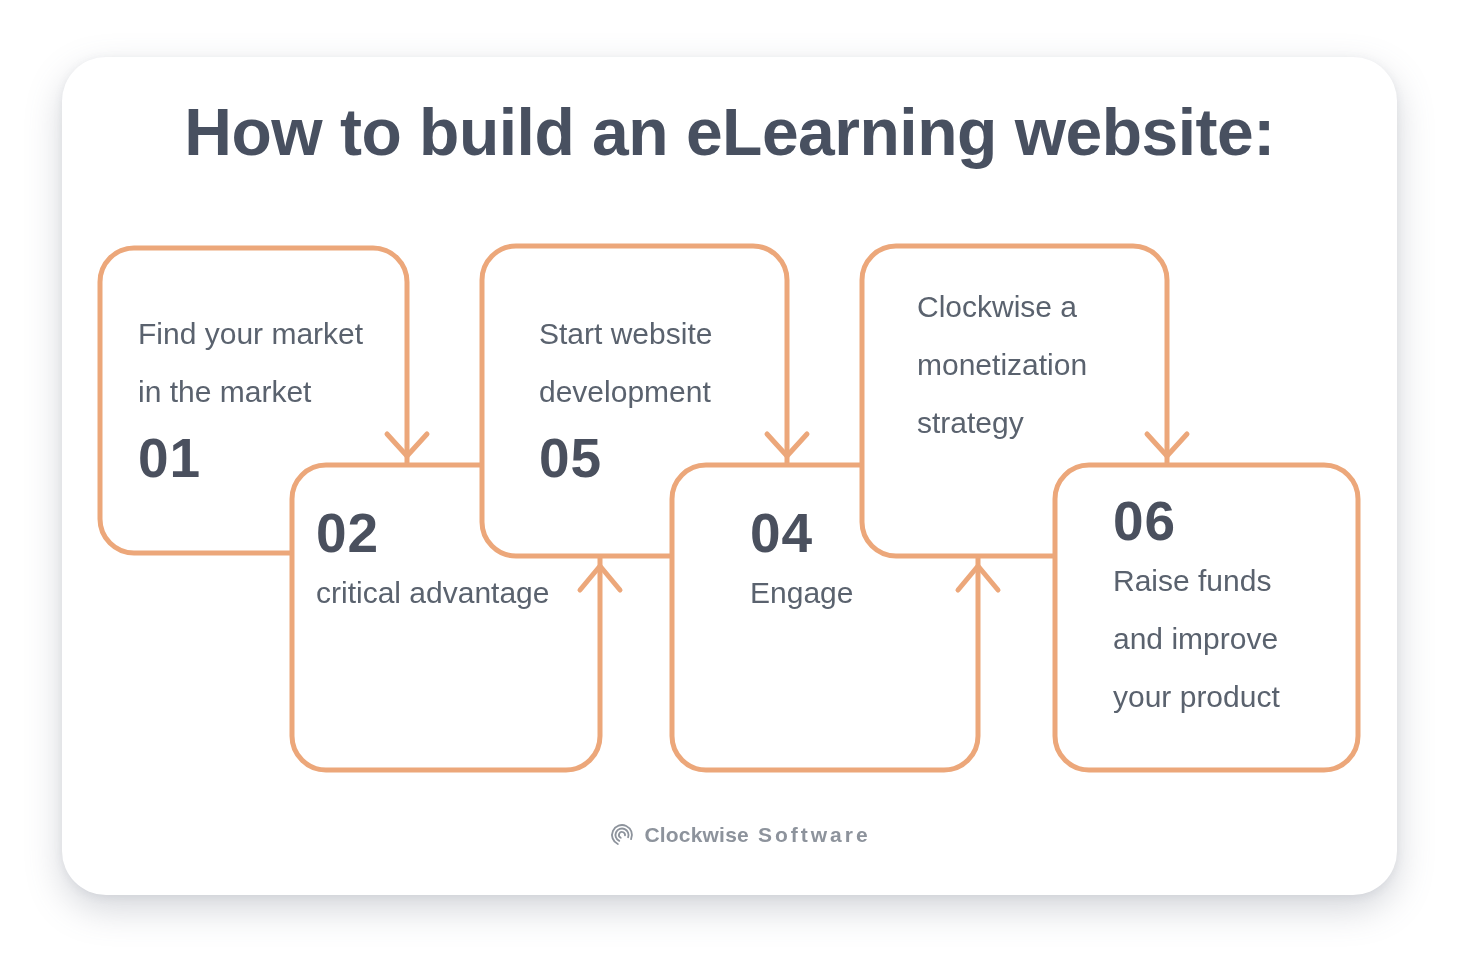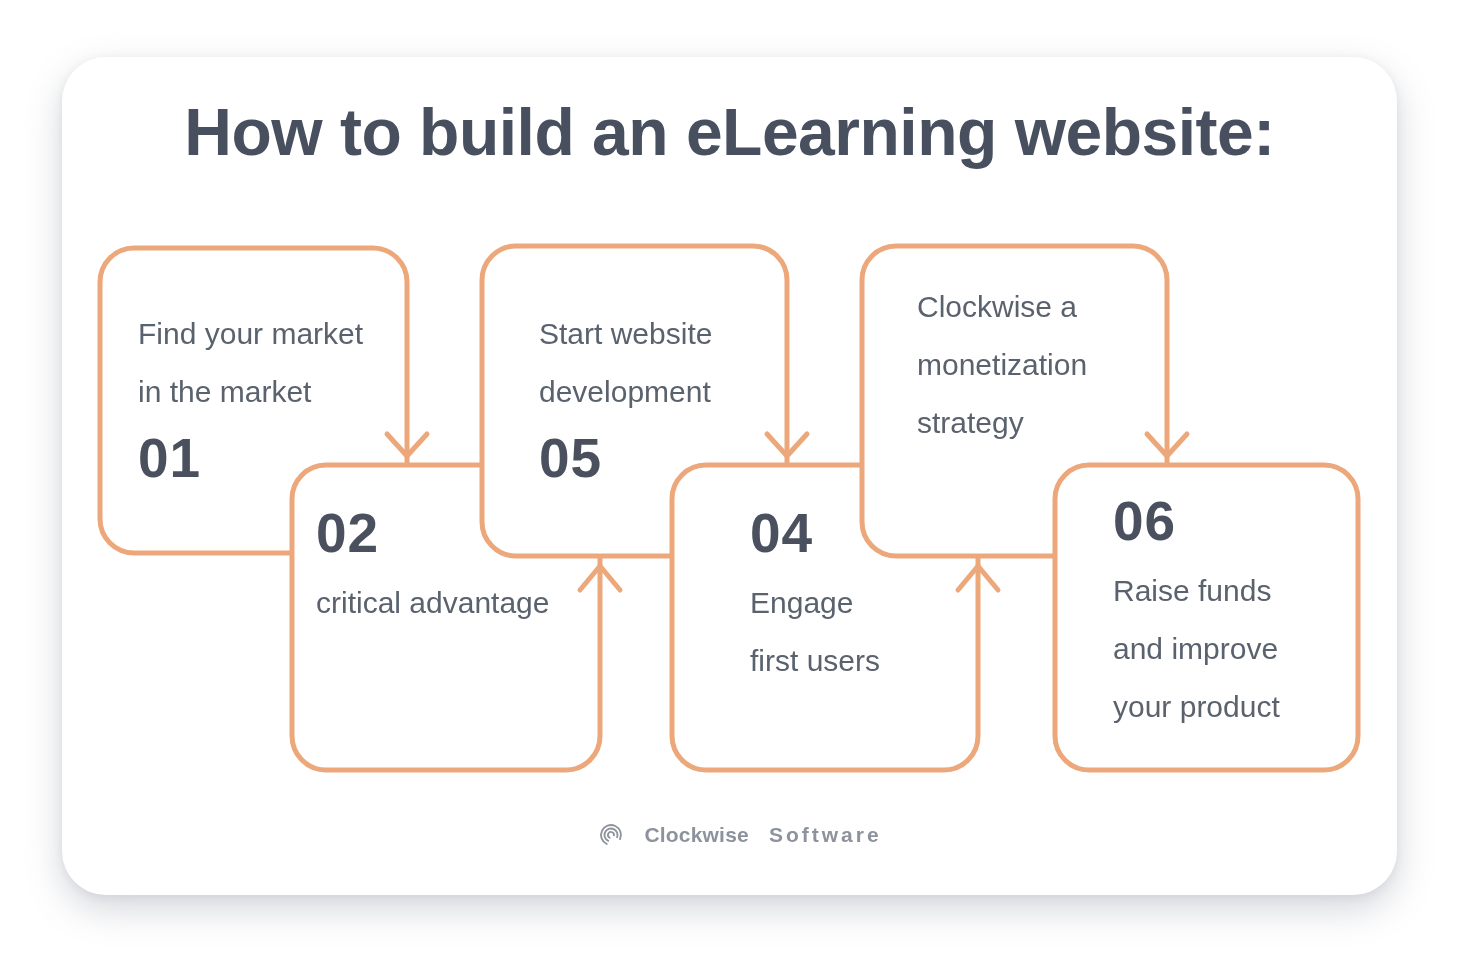--- a/index.html
+++ b/index.html
@@ -33,25 +33,25 @@
     z-index:2;
   }
 
   .step{position:absolute;z-index:2;font-size:30px;color:var(--text);}
   .step .line{line-height:58px;white-space:nowrap;}
   .step .num{
     font-size:55px;font-weight:600;line-height:62px;letter-spacing:1px;
     color:var(--number);
   }
   .step.top-row .num{margin-top:6px;}
-  .step.bottom-row .num{margin-bottom:10px;}
+  .step.bottom-row .num{}
 
   .footer-logo{
     position:absolute;left:0;top:820px;width:1459px;z-index:2;
-    display:flex;align-items:center;justify-content:center;gap:20px;
+    display:flex;align-items:center;justify-content:center;gap:9px;
     color:var(--logo);font-size:21px;line-height:30px;padding-left:21px;
   }
   .brand-bold{font-weight:700;letter-spacing:0.2px;}
   .brand-light{font-weight:700;letter-spacing:3px;color:var(--logo);}
 </style>
 </head>
 <body>
 
 <div class="stage">
 
@@ -87,21 +87,20 @@
 
   <div class="step top-row" style="left:532px;top:305px;margin-left:7px;">
     <div class="line">Start website</div>
     <div class="line">development</div>
     <div class="num">05</div>
   </div>
 
   <div class="step bottom-row" style="left:750px;top:502px;">
     <div class="num">04</div>
     <div class="line">Engage</div>
-    <div class="line">first users</div>
   </div>
 
   <div class="step top-row" style="left:917px;top:278px;">
     <div class="line">Clockwise a</div>
     <div class="line">monetization</div>
     <div class="line">strategy</div>
   </div>
 
   <div class="step bottom-row" style="left:1113px;top:490px;">
     <div class="num">06</div>

